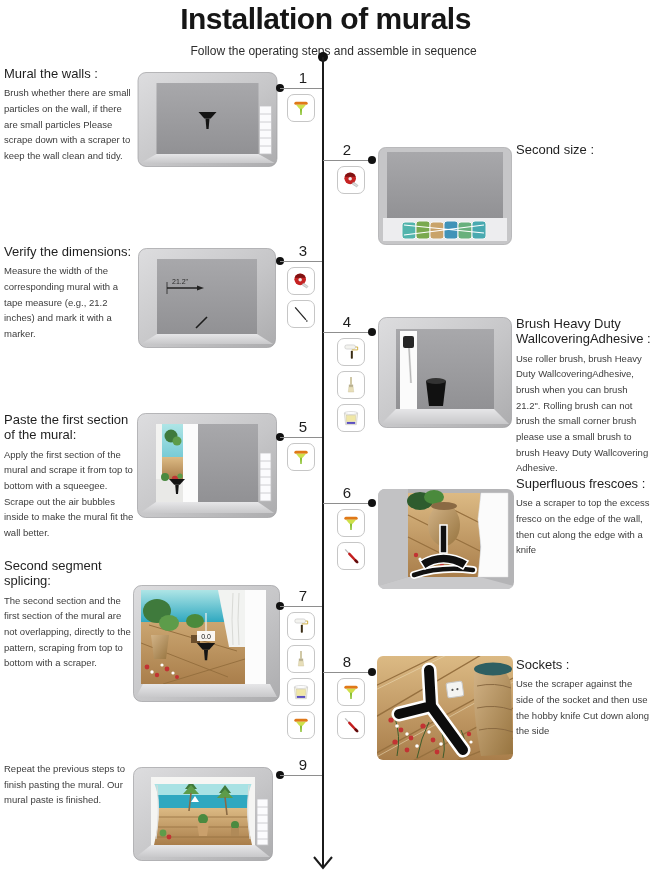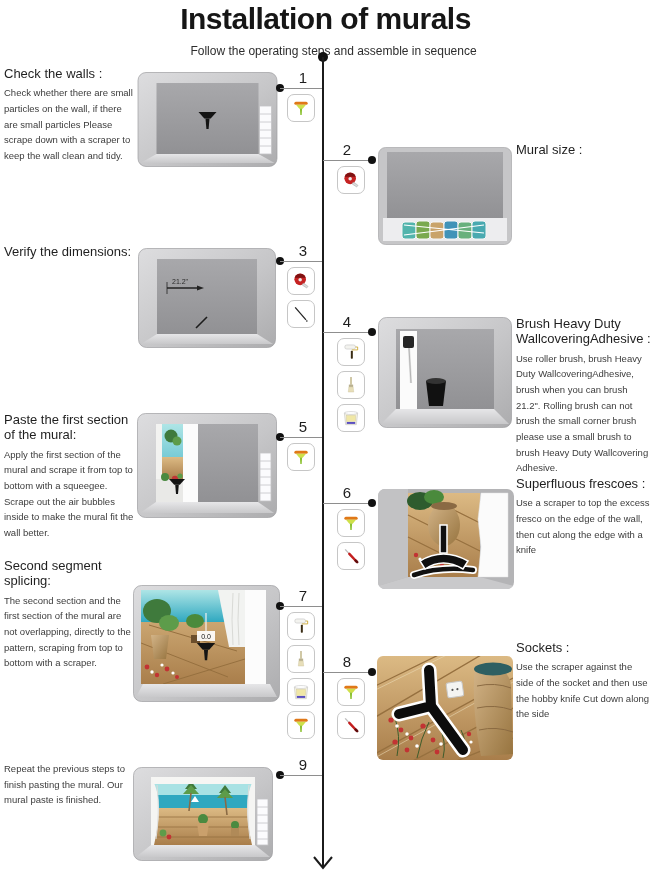--- a/index.html
+++ b/index.html
@@ -64,22 +64,22 @@
   <p class="subtitle">Follow the operating steps and assemble in sequence</p>
 
   <span class="topdot"></span>
   <div class="vline"></div>
   <svg class="arrow" viewBox="0 0 26 26">
     <path d="M13,0 V21 M4,11 L13,22 L22,11" fill="none" stroke="#1b1b1b" stroke-width="2"></path>
   </svg>
 
   <section>
     <div class="txt" style="left:4px;top:66px;width:130px">
-      <h3>Check the walls :</h3>
-      <p>Check whether there are small particles on the wall, if there are small particles Please scrape down with a scraper to keep the wall clean and tidy.</p>
+      <h3>Mural the walls :</h3>
+      <p>Brush whether there are small particles on the wall, if there are small particles Please scrape down with a scraper to keep the wall clean and tidy.</p>
     </div>
     <figure class="img" style="left:137px;top:72px;width:141px;height:95px">
       <svg viewBox="0 0 140 95">
         <rect x=".5" y=".5" width="139" height="94" rx="8" fill="url(#gFrame)" stroke="#9e9ea0" stroke-width=".7"></rect>
         <rect x="19" y="11" width="102" height="71" fill="url(#gWall)"></rect>
         <polygon points="3,91 19,82 121,82 137,91" fill="url(#gFloor)"></polygon>
         <g>
           <rect x="122" y="34" width="12" height="48" fill="#fbfbfd" stroke="#c4c4c6" stroke-width=".8"></rect>
           <path d="M122,42 h12 M122,50 h12 M122,58 h12 M122,66 h12 M122,74 h12" stroke="#c4c4c6" stroke-width=".8"></path>
         </g>
@@ -127,27 +127,28 @@
           <rect x="38" y="74" width="14" height="18" rx="3" fill="#7aa94f" stroke="#f4f4f4"></rect>
           <rect x="52" y="75" width="14" height="17" rx="3" fill="#c9a36a" stroke="#f4f4f4"></rect>
           <rect x="66" y="74" width="14" height="18" rx="3" fill="#4193b8" stroke="#f4f4f4"></rect>
           <rect x="80" y="75" width="14" height="17" rx="3" fill="#68b07c" stroke="#f4f4f4"></rect>
           <rect x="94" y="74" width="14" height="18" rx="3" fill="#49a9b0" stroke="#f4f4f4"></rect>
           <path d="M26,78 L106,86 M26,88 L106,78" stroke="#fff" stroke-width="1.2" fill="none"></path>
         </g>
       </svg>
     </figure>
     <div class="txt" style="left:516px;top:142px;width:132px">
-      <h3>Mural size :</h3>
+      <h3>Second size :</h3>
     </div>
   </section>
 
   <section>
     <div class="txt" style="left:4px;top:244px;width:132px">
       <h3>Verify the dimensions:</h3>
+      <p>Measure the width of the corresponding mural with a tape measure (e.g., 21.2 inches) and mark it with a marker.</p>
     </div>
     <figure class="img" style="left:138px;top:248px;width:138px;height:100px">
       <svg viewBox="0 0 138 100">
         <rect x=".5" y=".5" width="137" height="99" rx="8" fill="url(#gFrame)" stroke="#9e9ea0" stroke-width=".7"></rect>
         <rect x="19" y="11" width="100" height="75" fill="url(#gWall)"></rect>
         <polygon points="3,96 19,86 119,86 135,96" fill="url(#gFloor)"></polygon>
         <g>
           <line x1="29" y1="40" x2="62" y2="40" stroke="#222" stroke-width="1.6"></line>
           <polygon points="66,40 59,37.4 59,42.6" fill="#222"></polygon>
           <line x1="29" y1="34" x2="29" y2="46" stroke="#222" stroke-width=".8"></line>
@@ -483,21 +484,21 @@
             <circle cx="75.5" cy="33.5" r="1.1" fill="#555"></circle>
               <circle cx="80.5" cy="33.5" r="1.1" fill="#555"></circle>
           </g>
           <g>
             <path d="M52,14 L54,50 M54,50 L22,58 M54,50 L86,94" stroke="#ffffff" stroke-width="15" fill="none" stroke-linecap="round" stroke-linejoin="round"></path>
             <path d="M52,14 L54,50 M54,50 L22,58 M54,50 L86,94" stroke="#0c0c0c" stroke-width="10" fill="none" stroke-linecap="round" stroke-linejoin="round"></path>
           </g>
         </g>
       </svg>
     </figure>
-    <div class="txt" style="left:516px;top:640px;width:136px">
+    <div class="txt" style="left:516px;top:657px;width:136px">
       <h3>Sockets :</h3>
       <p>Use the scraper against the side of the socket and then use the hobby knife Cut down along the side</p>
     </div>
   </section>
 
   <section>
     <div class="txt" style="left:4px;top:761px;width:130px">
       <p>Repeat the previous steps to finish pasting the mural. Our mural paste is finished.</p>
     </div>
     <figure class="img" style="left:133px;top:767px;width:140px;height:94px">

